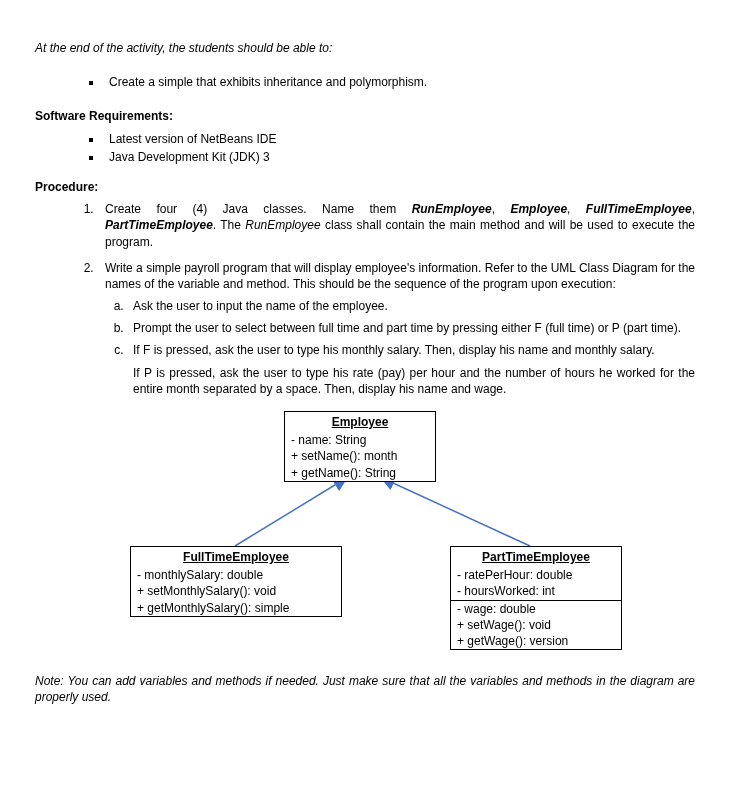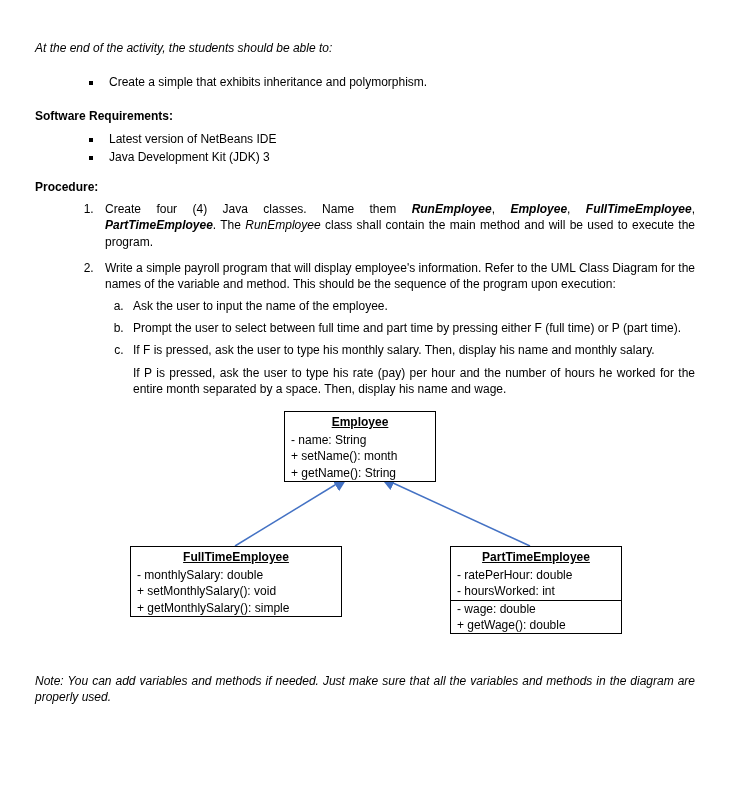--- a/index.html
+++ b/index.html
@@ -160,17 +160,18 @@
     <div class="uml-row">-   monthlySalary: double</div>
     <div class="uml-row">+  setMonthlySalary(): void</div>
     <div class="uml-row">+  getMonthlySalary(): simple</div>
   </div>
 
   <div class="uml-box box-pt">
     <div class="uml-title">PartTimeEmployee</div>
     <div class="uml-row">-   ratePerHour: double</div>
     <div class="uml-row">-   hoursWorked: int</div>
     <div class="uml-row uml-sep">-   wage: double</div>
-    <div class="uml-row">+  getWage(): double</div>
+    <div class="uml-row">+  setWage(): void</div>
+    <div class="uml-row">+  getWage(): version</div>
   </div>
 </div>
 
 <div class="note">Note: You can add variables and methods if needed. Just make sure that all the variables and methods in the diagram are properly used.</div>
 
 </body></html>

